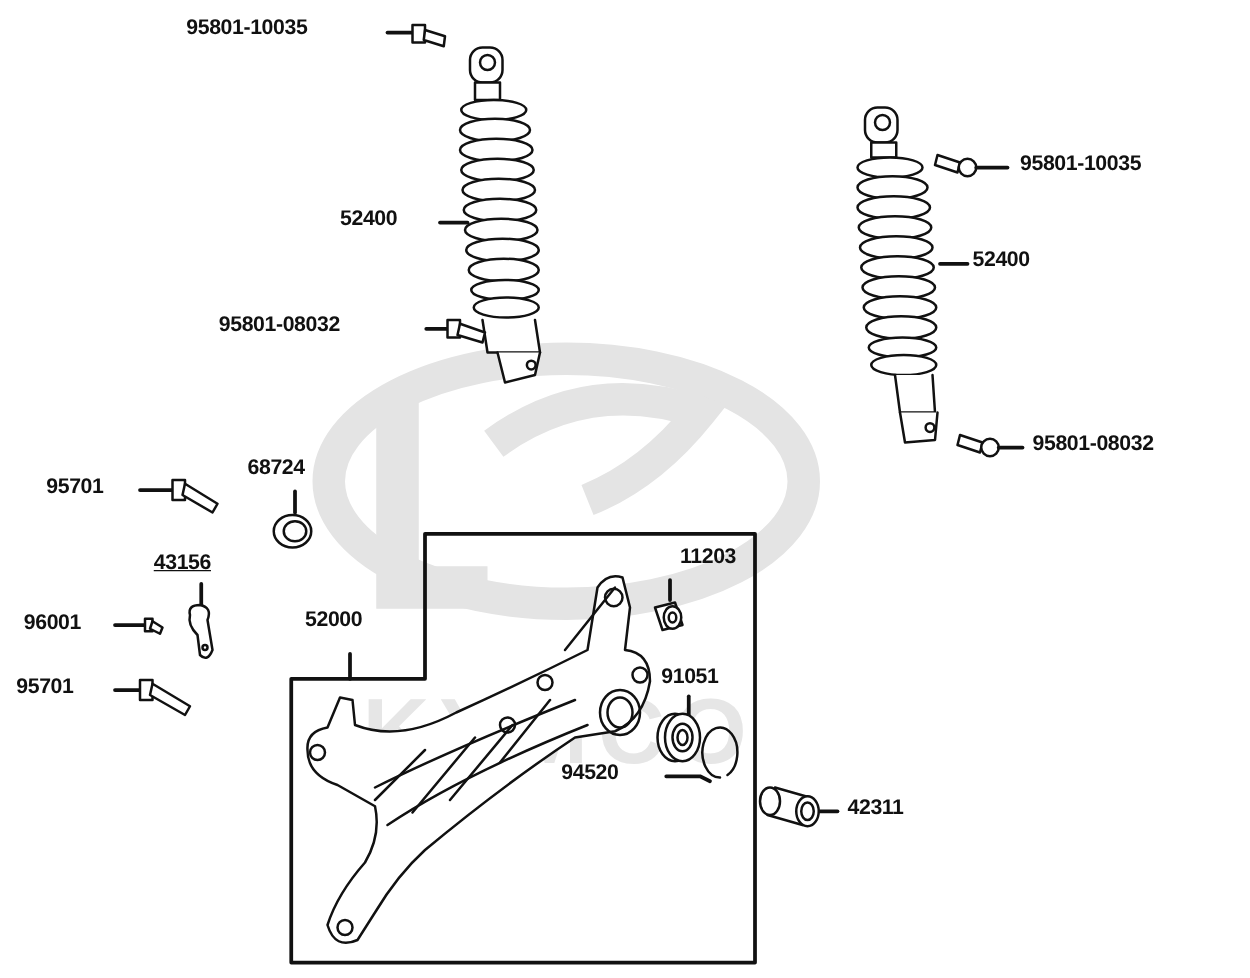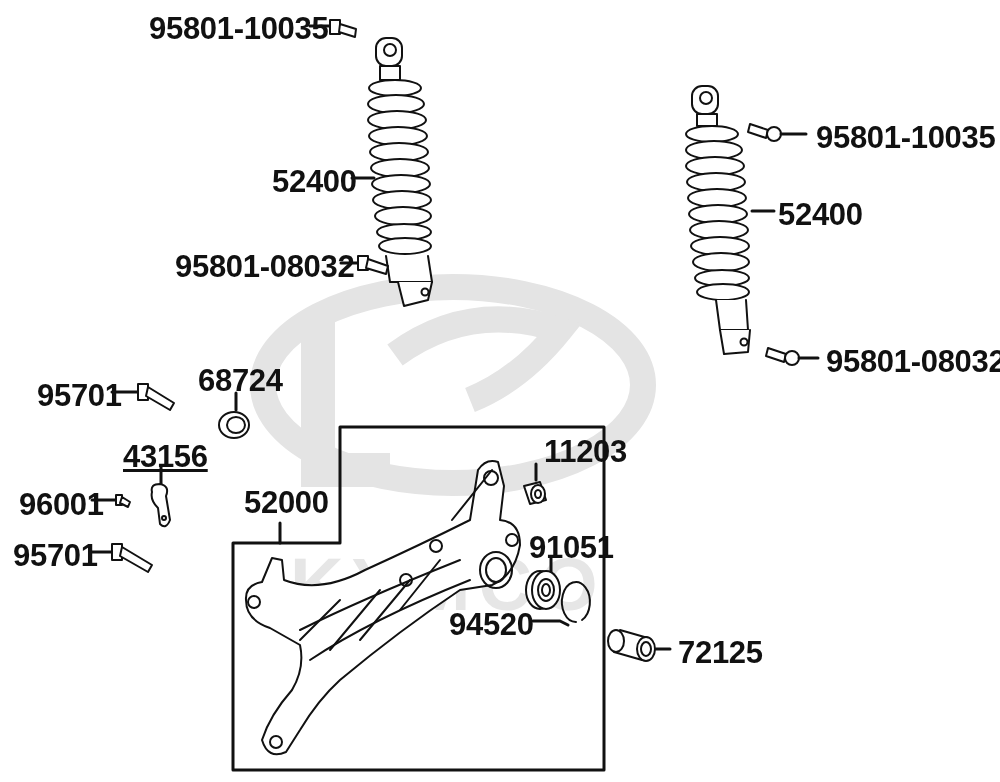--- a/index.html
+++ b/index.html
@@ -1,20 +1,20 @@
 <!DOCTYPE html>
 <html><head>
 <meta charset="utf-8">
 <style>
   html, body { margin:0; padding:0; background:#ffffff; }
   #stage { position:relative; width:1000px; height:782px; overflow:hidden; background:#fff;
     font-family:"Liberation Sans", sans-serif; }
   svg.layer { position:absolute; left:0; top:0; }
   .lbl { position:absolute; font-family:"Liberation Sans", sans-serif; font-weight:bold;
-    font-size:31px; color:#111; white-space:nowrap; line-height:1; letter-spacing:-0.3px; cursor:pointer; }
+    font-size:17px; color:#111; white-space:nowrap; line-height:1; letter-spacing:-0.3px; cursor:pointer; }
   .part { cursor:pointer; }
 </style>
 </head>
 <body>
 
 <div id="stage">
 
   <svg class="layer" width="1000" height="782">
     <g fill="none" stroke="#e4e4e4">
       <ellipse cx="453" cy="385" rx="190" ry="98" stroke-width="26"></ellipse>
@@ -187,14 +187,14 @@
   <div class="lbl" style="left:826px; top:346px;">95801-08032</div>
   <div class="lbl" style="left:37px; top:380px;">95701</div>
   <div class="lbl" style="left:198px; top:365px;">68724</div>
   <div class="lbl" style="left:123px; top:441px;text-decoration:underline;">43156</div>
   <div class="lbl" style="left:19px; top:489px;">96001</div>
   <div class="lbl" style="left:13px; top:540px;">95701</div>
   <div class="lbl" style="left:244px; top:487px;">52000</div>
   <div class="lbl" style="left:496px; top:436px;margin-left:48px;">11203</div>
   <div class="lbl" style="left:529px; top:532px;">91051</div>
   <div class="lbl" style="left:449px; top:609px;">94520</div>
-  <div class="lbl" style="left:678px; top:637px;">72125</div>
+  <div class="lbl" style="left:678px; top:637px;">42311</div>
 </div>
 
 </body></html>

